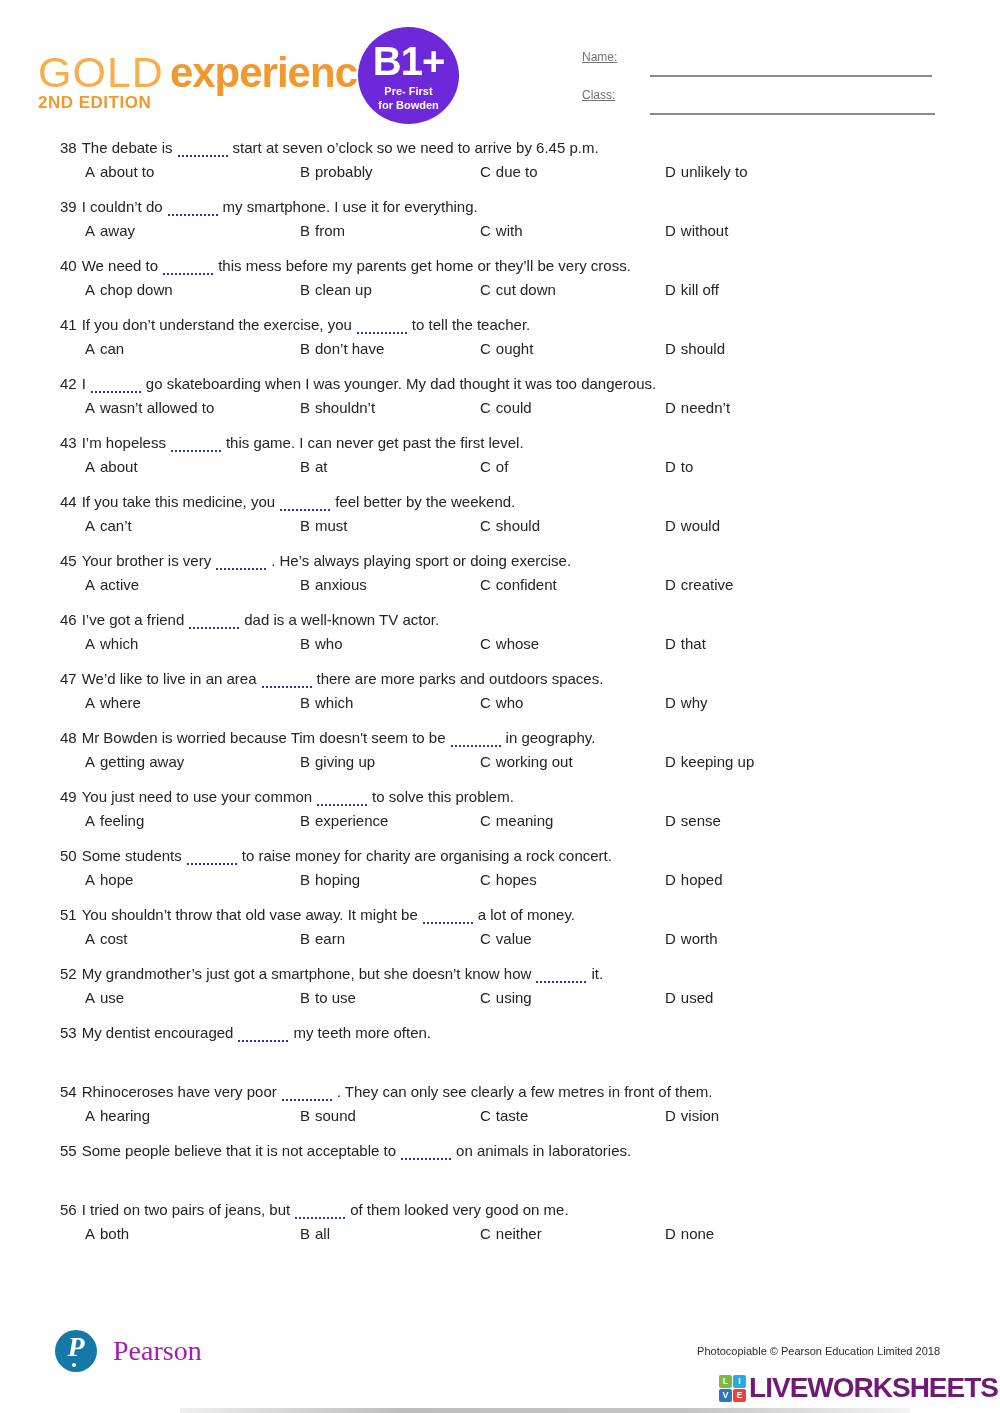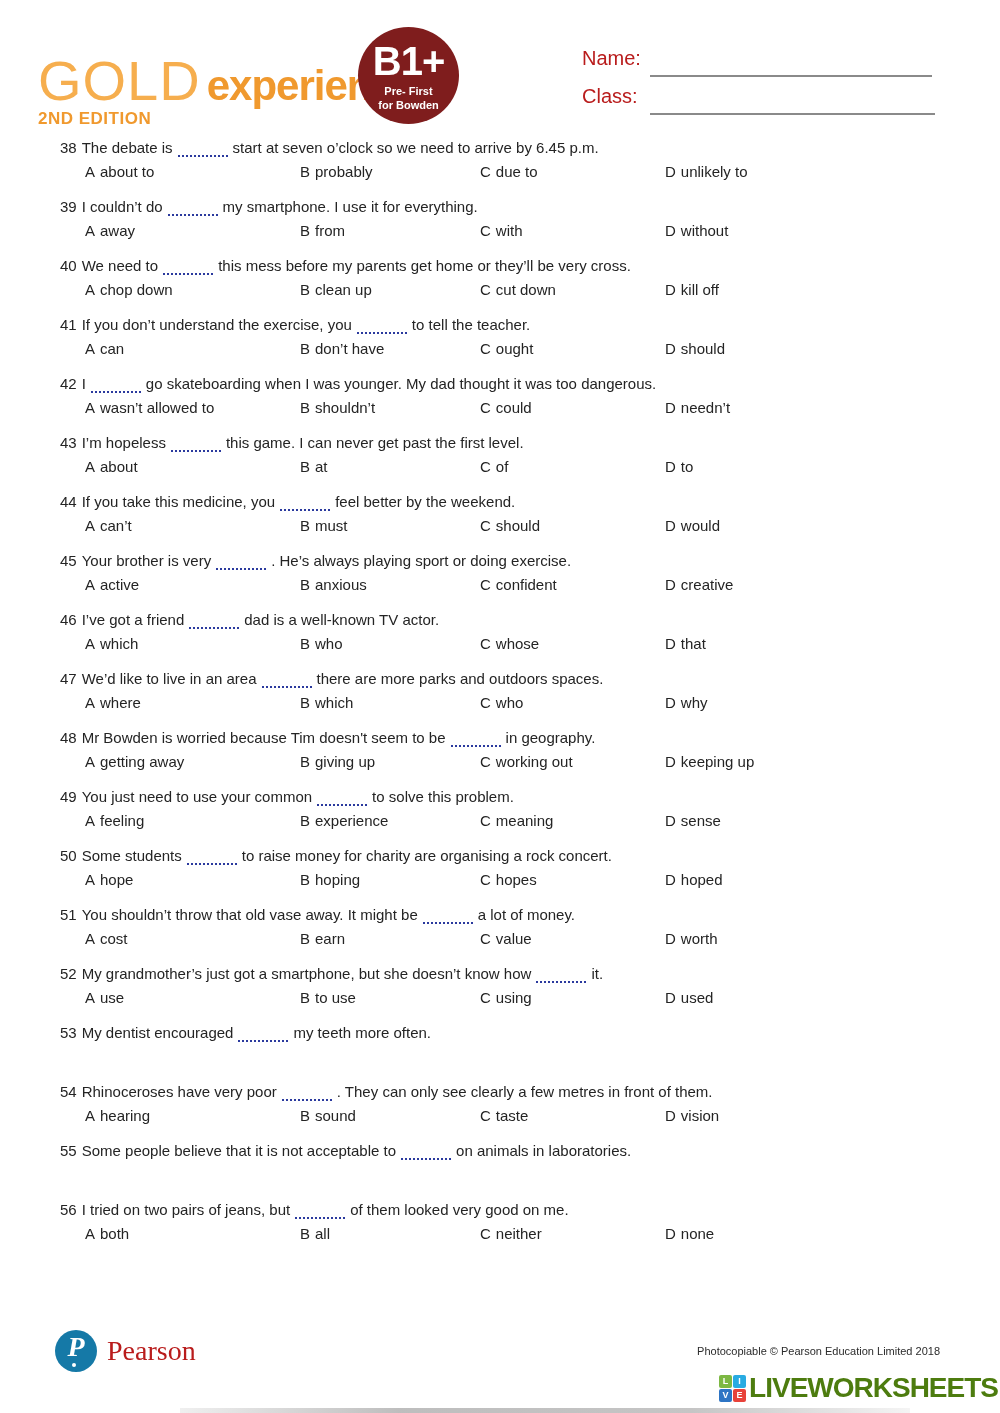--- a/index.html
+++ b/index.html
@@ -7,37 +7,37 @@
   body {
     width:1000px; height:1413px; position:relative; background:#ffffff;
     font-family:"Liberation Sans", sans-serif; color:#242424; overflow:hidden;
   }
 
   
   .header { position:absolute; top:0; left:0; width:1000px; height:130px; }
   .brand { position:absolute; left:38px; top:48px; width:310px; }
   .brand-line { white-space:nowrap; }
   .brand-gold {
-    font-size:56px; font-weight:normal; color:#f6ae4e; letter-spacing:1px;
+    font-size:43px; font-weight:normal; color:#f6ae4e; letter-spacing:1px;
   }
   .brand-exp {
     font-size:42px; font-weight:bold; color:#f0992e; letter-spacing:-1px; margin-left:6px;
   }
   .brand-edition {
     text-align:left; font-size:17px; font-weight:bold; color:#f0992e; letter-spacing:0.5px; margin-top:-4px;
   }
   .badge {
     position:absolute; left:358px; top:27px; width:101px; height:97px;
-    background:#7f1d1d; border-radius:50%; text-align:center; color:#ffffff;
+    background:#6d28d9; border-radius:50%; text-align:center; color:#ffffff;
   }
   .badge-level { font-size:40px; font-weight:bold; margin-top:12px; letter-spacing:-1px; }
   .badge-sub { font-size:11px; font-weight:bold; line-height:14px; }
   .fill-block { position:absolute; left:582px; top:47px; width:356px; }
   .fill-row { position:relative; height:38px; }
-  .fill-label { font-size:20px; color:#b91c1c; }
+  .fill-label { font-size:12px; color:#737373;text-decoration:underline; }
   .fill-line {
     position:absolute; bottom:8px; height:0; border-bottom:2px solid #8a8a8a;
   }
   .fill-line.name { left:68px; width:282px; }
   .fill-line.class { left:68px; width:285px; }
 
   
   .questions { position:absolute; top:138px; left:60px; width:910px; }
   .question { height:59px; }
   .q-line { font-size:15px; line-height:19px; white-space:nowrap; }
@@ -61,38 +61,38 @@
   }
   .pearson-p {
     position:absolute; left:0; top:1px; width:42px; text-align:center;
     font-family:"Liberation Serif", serif; font-size:28px; font-weight:bold;
     font-style:italic; color:#ffffff;
   }
   .pearson-dot {
     position:absolute; left:17px; bottom:5px; width:4px; height:4px; border-radius:50%; background:#ffffff;
   }
   .pearson-word {
-    font-family:"Liberation Serif", serif; font-size:28px; color:#b91c1c; margin-left:10px;
+    font-family:"Liberation Serif", serif; font-size:28px; color:#a21caf; margin-left:16px;
   }
   .copyright {
     position:absolute; right:60px; top:25px; font-size:11px; color:#2b2b2b;
   }
   .lw { position:absolute; right:2px; top:52px; display:flex; align-items:center; }
   .lw-grid {
     display:grid; grid-template-columns:13px 13px; grid-template-rows:13px 13px; gap:1px; margin-right:3px;
   }
   .lw-cell {
     color:#ffffff; font-size:9px; font-weight:bold; text-align:center; line-height:13px; border-radius:2px;
   }
   .lw-cell.c0 { background:#7db843; }
   .lw-cell.c1 { background:#29abe2; }
   .lw-cell.c2 { background:#2d74c4; }
   .lw-cell.c3 { background:#e8423a; }
   .lw-text {
-    font-size:28px; font-weight:bold; color:#4d7c0f; letter-spacing:-1px;
+    font-size:28px; font-weight:bold; color:#701a75; letter-spacing:-1px;
   }
   .scan-smudge {
     position:absolute; left:180px; bottom:0; width:730px; height:5px;
     background:linear-gradient(to right, rgba(150,150,150,0.15), rgba(110,110,110,0.45) 30%, rgba(110,110,110,0.4) 70%, rgba(150,150,150,0.1));
   }
 </style>
 </head>
 <body>
 
 <div class="header">

